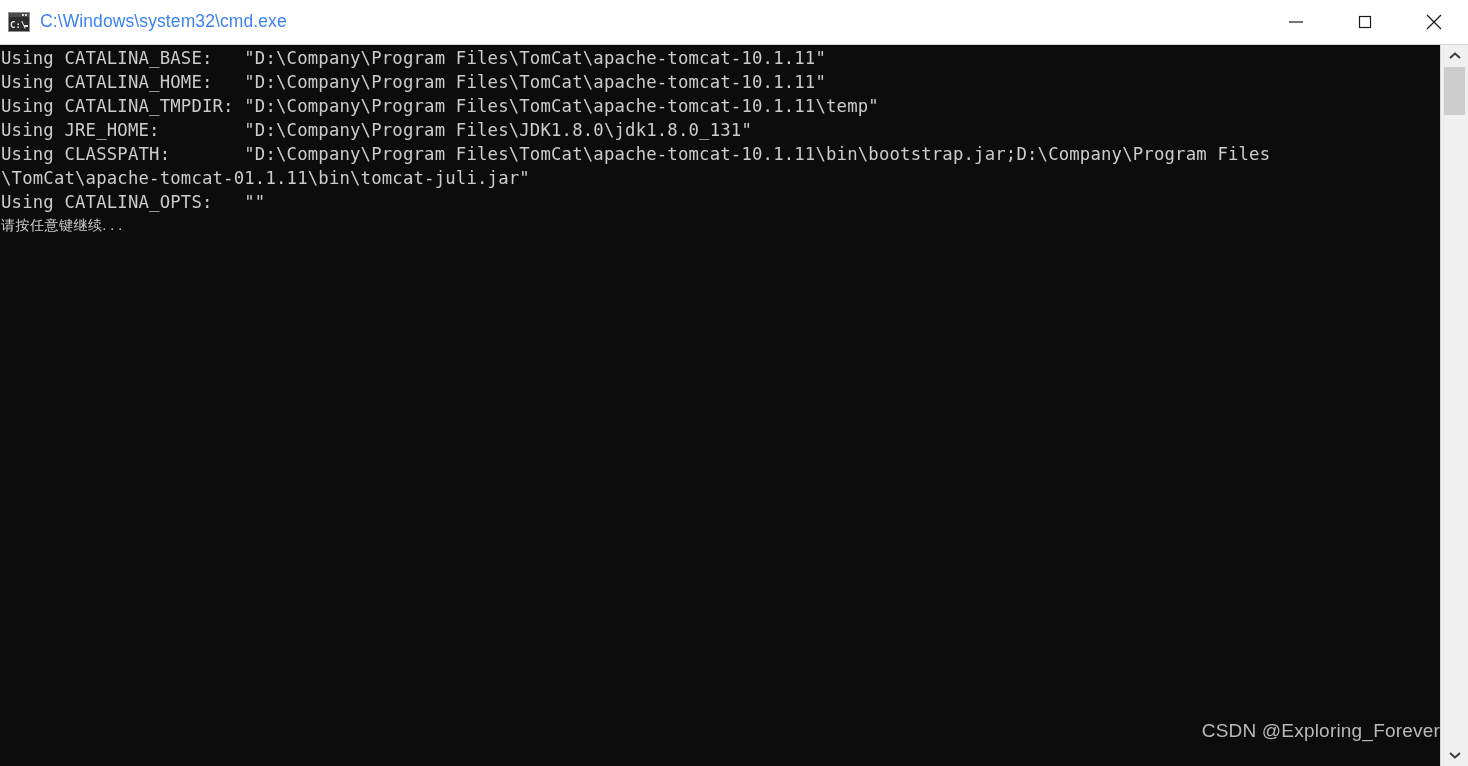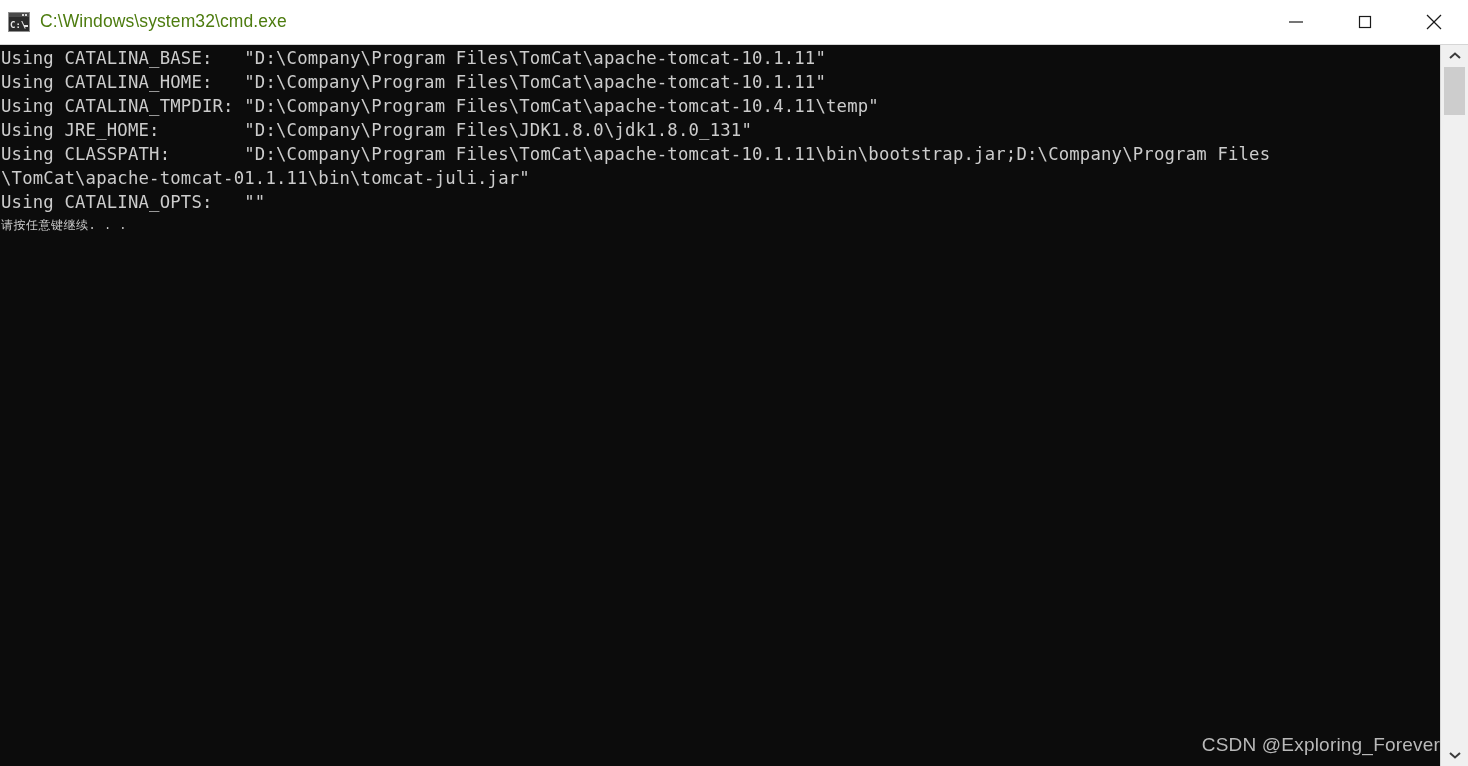--- a/index.html
+++ b/index.html
@@ -41,21 +41,21 @@
     height: 20px;
     margin-left: 8px;
     margin-right: 10px;
     flex: 0 0 auto;
     position: relative;
   }
 
   .title-text {
     font-family: "Liberation Sans", sans-serif;
     font-size: 17.5px;
-    color: #4d7c0f;
+    color: #3b82f6;
     letter-spacing: 0.1px;
     white-space: nowrap;
     flex: 1 1 auto;
     line-height: 1;
     padding-bottom: 1px;
   }
 
   .winbuttons {
     display: flex;
     align-items: stretch;
@@ -104,30 +104,30 @@
     font-family: "DejaVu Sans Mono", "Liberation Mono", monospace;
     font-size: 17.3px;
     line-height: 24px;
     height: 24px;
     color: #cccccc;
     white-space: pre;
     letter-spacing: 0.01em;
     padding-left: 1px;
   }
   .term-line.cjk {
-    font-family: Liberation Mono, monospace;
-    font-size: 12px;
+    font-family: Liberation Serif, serif;
+    font-size: 14px;
     letter-spacing: 0.5px;
   }
 
   
   .watermark {
     position: absolute;
     right: 0px;
-    bottom: 10px;
+    bottom: 24px;
     font-family: "Liberation Sans", sans-serif;
     font-size: 19px;
     color: #b9b9b9;
     white-space: nowrap;
     letter-spacing: 0.2px;
     pointer-events: none;
   }
 
   
   .scrollbar {
@@ -207,21 +207,21 @@
       </button>
     </div>
   </div>
 
   <div class="console-wrap">
 
     <div class="console">
       <div class="term-lines">
         <div class="term-line">Using CATALINA_BASE:   "D:\Company\Program Files\TomCat\apache-tomcat-10.1.11"</div>
         <div class="term-line">Using CATALINA_HOME:   "D:\Company\Program Files\TomCat\apache-tomcat-10.1.11"</div>
-        <div class="term-line">Using CATALINA_TMPDIR: "D:\Company\Program Files\TomCat\apache-tomcat-10.4.11\temp"</div>
+        <div class="term-line">Using CATALINA_TMPDIR: "D:\Company\Program Files\TomCat\apache-tomcat-10.1.11\temp"</div>
         <div class="term-line">Using JRE_HOME:        "D:\Company\Program Files\JDK1.8.0\jdk1.8.0_131"</div>
         <div class="term-line">Using CLASSPATH:       "D:\Company\Program Files\TomCat\apache-tomcat-10.1.11\bin\bootstrap.jar;D:\Company\Program Files</div>
         <div class="term-line">\TomCat\apache-tomcat-01.1.11\bin\tomcat-juli.jar"</div>
         <div class="term-line">Using CATALINA_OPTS:   ""</div>
         <div class="term-line cjk">请按任意键继续. . .</div>
       </div>
 
       <div class="watermark">CSDN @Exploring_Forever</div>
     </div>
 

